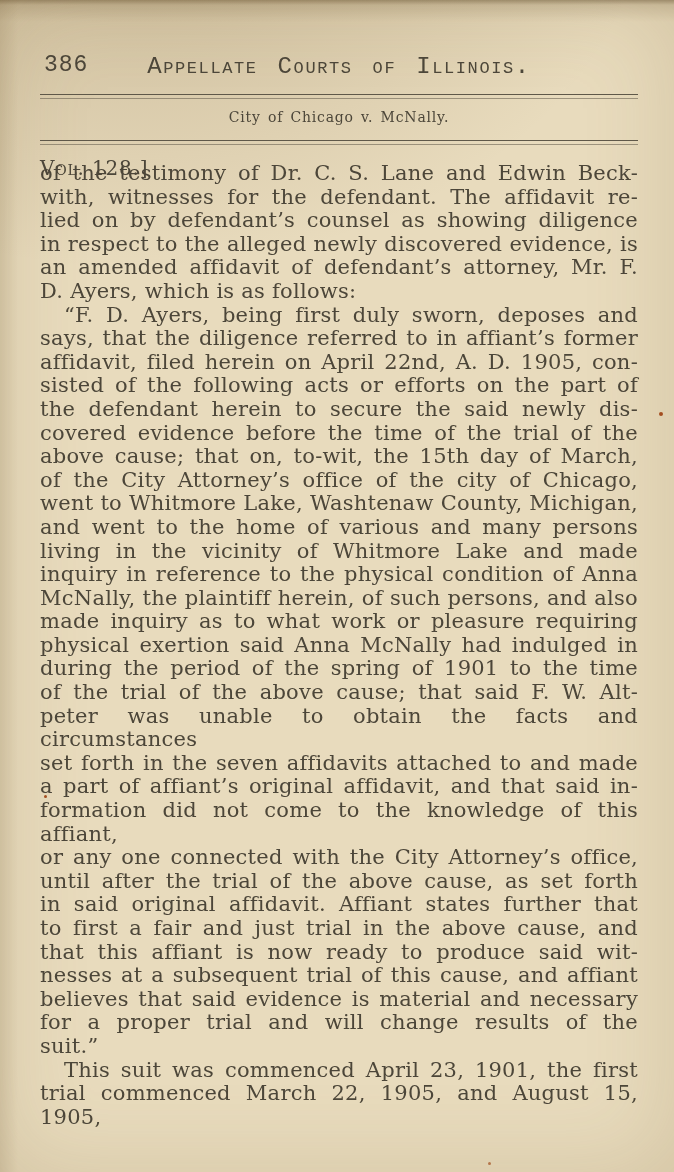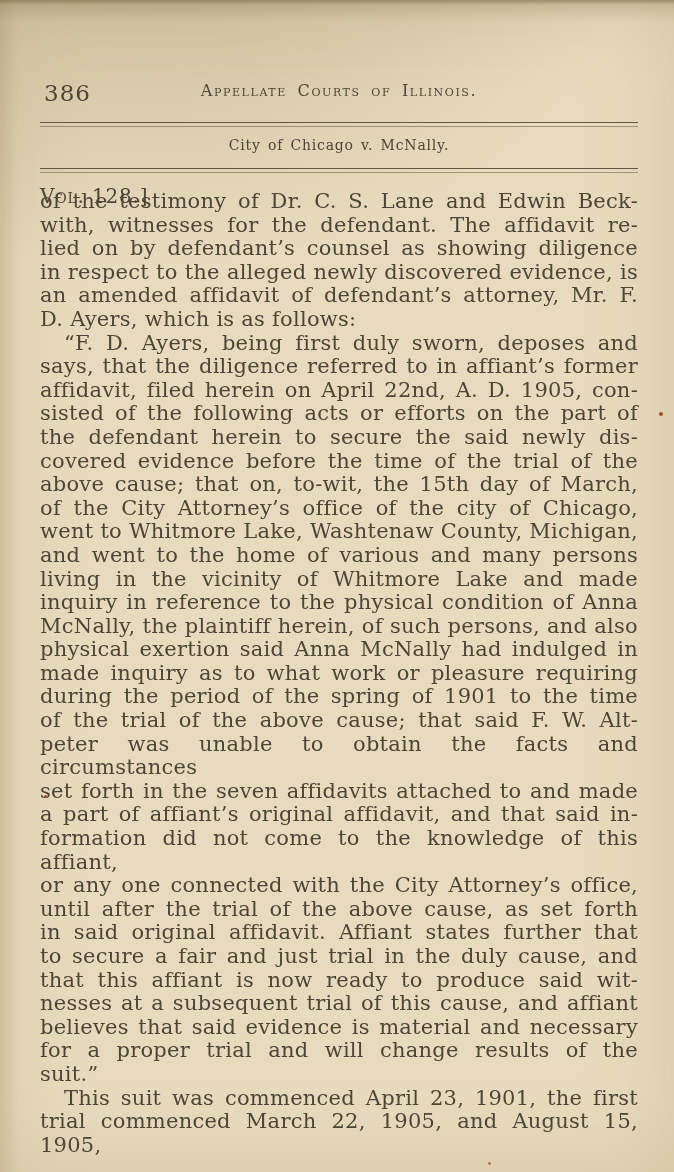--- a/index.html
+++ b/index.html
@@ -23,38 +23,39 @@
     color: var(--ink, #4c4639);
   }
   .content {
     position: absolute;
     left: 40px;
     top: 0;
     width: 598px;
   }
   .header-row {
     position: relative;
-    margin-top: 80px;
+    margin-top: 52px;
     height: 30px;
+    font-family: Liberation Mono, monospace;
   }
   .page-number {
     position: absolute;
     left: 4px;
     top: 0;
     font-size: 23px;
     letter-spacing: 1px;
   }
   .running-head {
     position: absolute;
     left: 0;
     right: 0;
     top: 1px;
     text-align: center;
     font-variant: small-caps;
-    font-size: 16px;
+    font-size: 24px;
     letter-spacing: 1.6px;
     word-spacing: 4px;
   }
   .rule {
     height: 3px;
     border-top: 1px solid var(--rule, #5f5849);
     border-bottom: 1px solid rgba(95,88,73,0.55);
     margin-top: 12px;
   }
   .rule-2 { margin-top: 10px; }
@@ -137,32 +138,32 @@
         <div class="line">sisted of the following acts or efforts on the part of</div>
         <div class="line">the defendant herein to secure the said newly dis-</div>
         <div class="line">covered evidence before the time of the trial of the</div>
         <div class="line">above cause; that on, to-wit, the 15th day of March,</div>
         <div class="line">of the City Attorney’s office of the city of Chicago,</div>
         <div class="line">went to Whitmore Lake, Washtenaw County, Michigan,</div>
         <div class="line">and went to the home of various and many persons</div>
         <div class="line">living in the vicinity of Whitmore Lake and made</div>
         <div class="line">inquiry in reference to the physical condition of Anna</div>
         <div class="line">McNally, the plaintiff herein, of such persons, and also</div>
+        <div class="line">made inquiry as to what work or pleasure requiring</div>
         <div class="line">physical exertion said Anna McNally had indulged in</div>
-        <div class="line">made inquiry as to what work or pleasure requiring</div>
         <div class="line">during the period of the spring of 1901 to the time</div>
         <div class="line">of the trial of the above cause; that said F. W. Alt-</div>
         <div class="line">peter was unable to obtain the facts and circumstances</div>
         <div class="line">set forth in the seven affidavits attached to and made</div>
         <div class="line">a part of affiant’s original affidavit, and that said in-</div>
         <div class="line">formation did not come to the knowledge of this affiant,</div>
         <div class="line">or any one connected with the City Attorney’s office,</div>
         <div class="line">until after the trial of the above cause, as set forth</div>
         <div class="line">in said original affidavit.  Affiant states further that</div>
-        <div class="line">to secure a fair and just trial in the duly cause, and</div>
+        <div class="line">to first a fair and just trial in the above cause, and</div>
         <div class="line">that this affiant is now ready to produce said wit-</div>
         <div class="line">nesses at a subsequent trial of this cause, and affiant</div>
         <div class="line">believes that said evidence is material and necessary</div>
         <div class="line">for a proper trial and will change results of the</div>
         <div class="line para-end">suit.”</div>
         <div class="line indent">This suit was commenced April 23, 1901, the first</div>
         <div class="line">trial commenced March 22, 1905, and August 15, 1905,</div>
       </div>
 
   </div>

